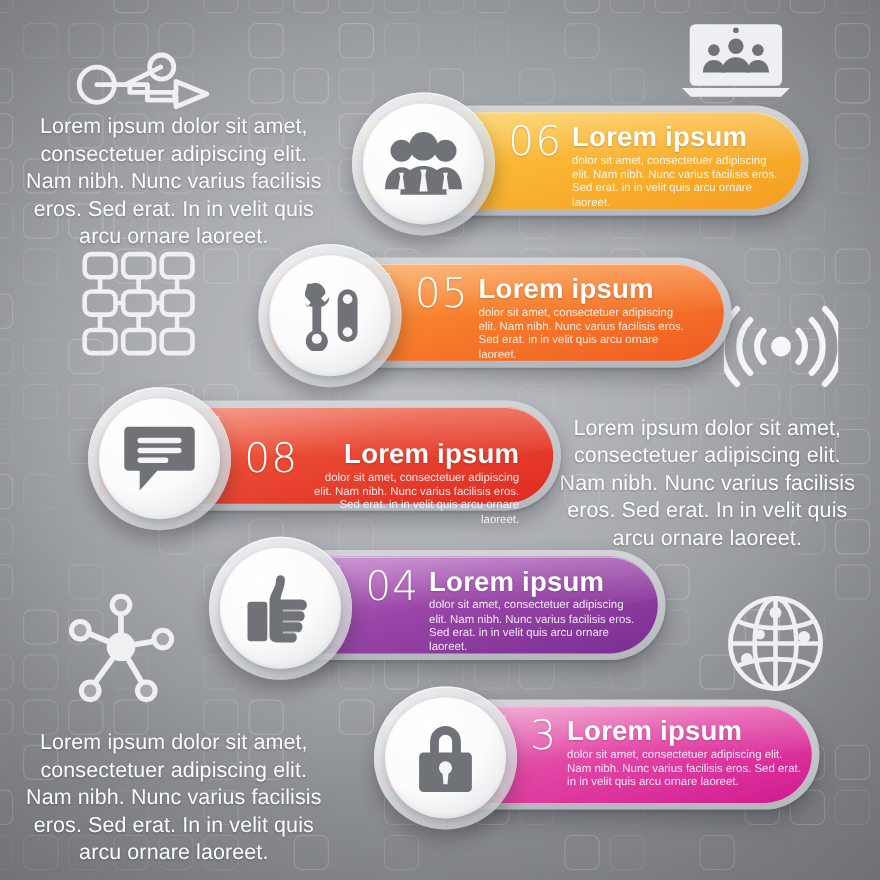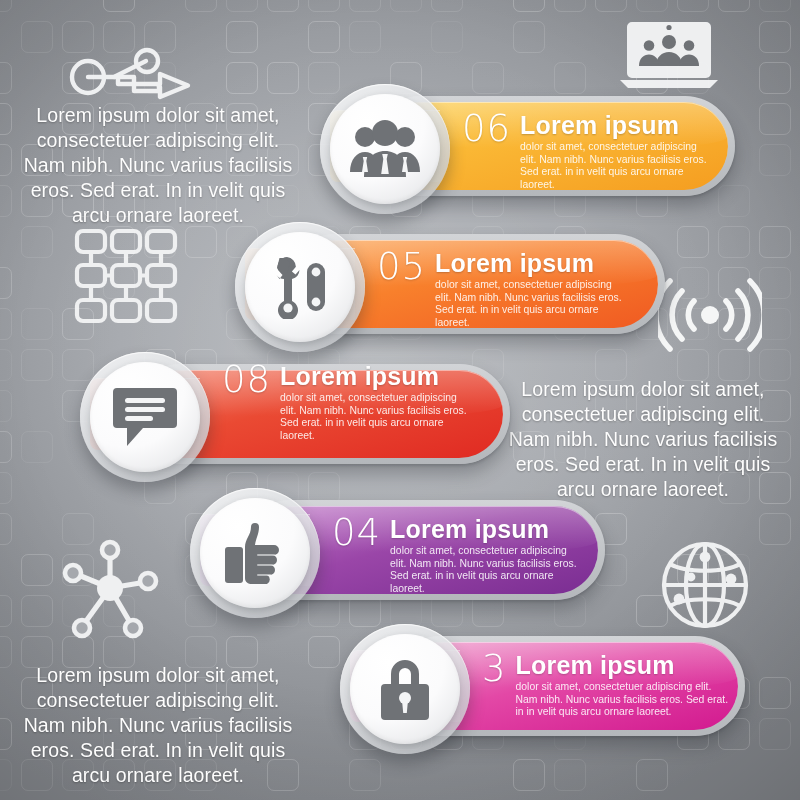--- a/index.html
+++ b/index.html
@@ -499,21 +499,21 @@
       </div>
     </div>
   </div>
 
   <div class="row">
     <div class="plate" style="left:130px;top:364px;width:380px;height:100px;"></div>
     <div class="bar" style="left:138px;top:370px;width:365px;height:88px;background:linear-gradient(165deg,#f3836c 0%,#ea4a33 42%,#e02a22 100%);">
       <div class="gloss"></div>
     </div>
     <div class="bar" style="left:90px;top:378px;width:110px;height:72px;border-radius:8px 0 0 8px;background:linear-gradient(180deg,#f6a293,#ec5e45);opacity:.92;"></div>
-    <div class="bartext" style="left:222px;top:363px;width:250px;">
+    <div class="bartext" style="left:222px;top:400px;width:250px;text-align:right;">
       <div class="num">08</div>
       <div>
         <div class="ttl">Lorem ipsum</div>
         <div class="body">dolor sit amet, consectetuer adipiscing elit. Nam nibh. Nunc varius facilisis eros. Sed erat. in in velit quis arcu ornare laoreet.</div>
       </div>
     </div>
     <div class="circle" style="left:80px;top:352px;width:130px;height:130px;">
       <div class="ring"></div>
       <div class="disc" style="left:10px;top:10px;width:110px;height:110px;">
         <span>

